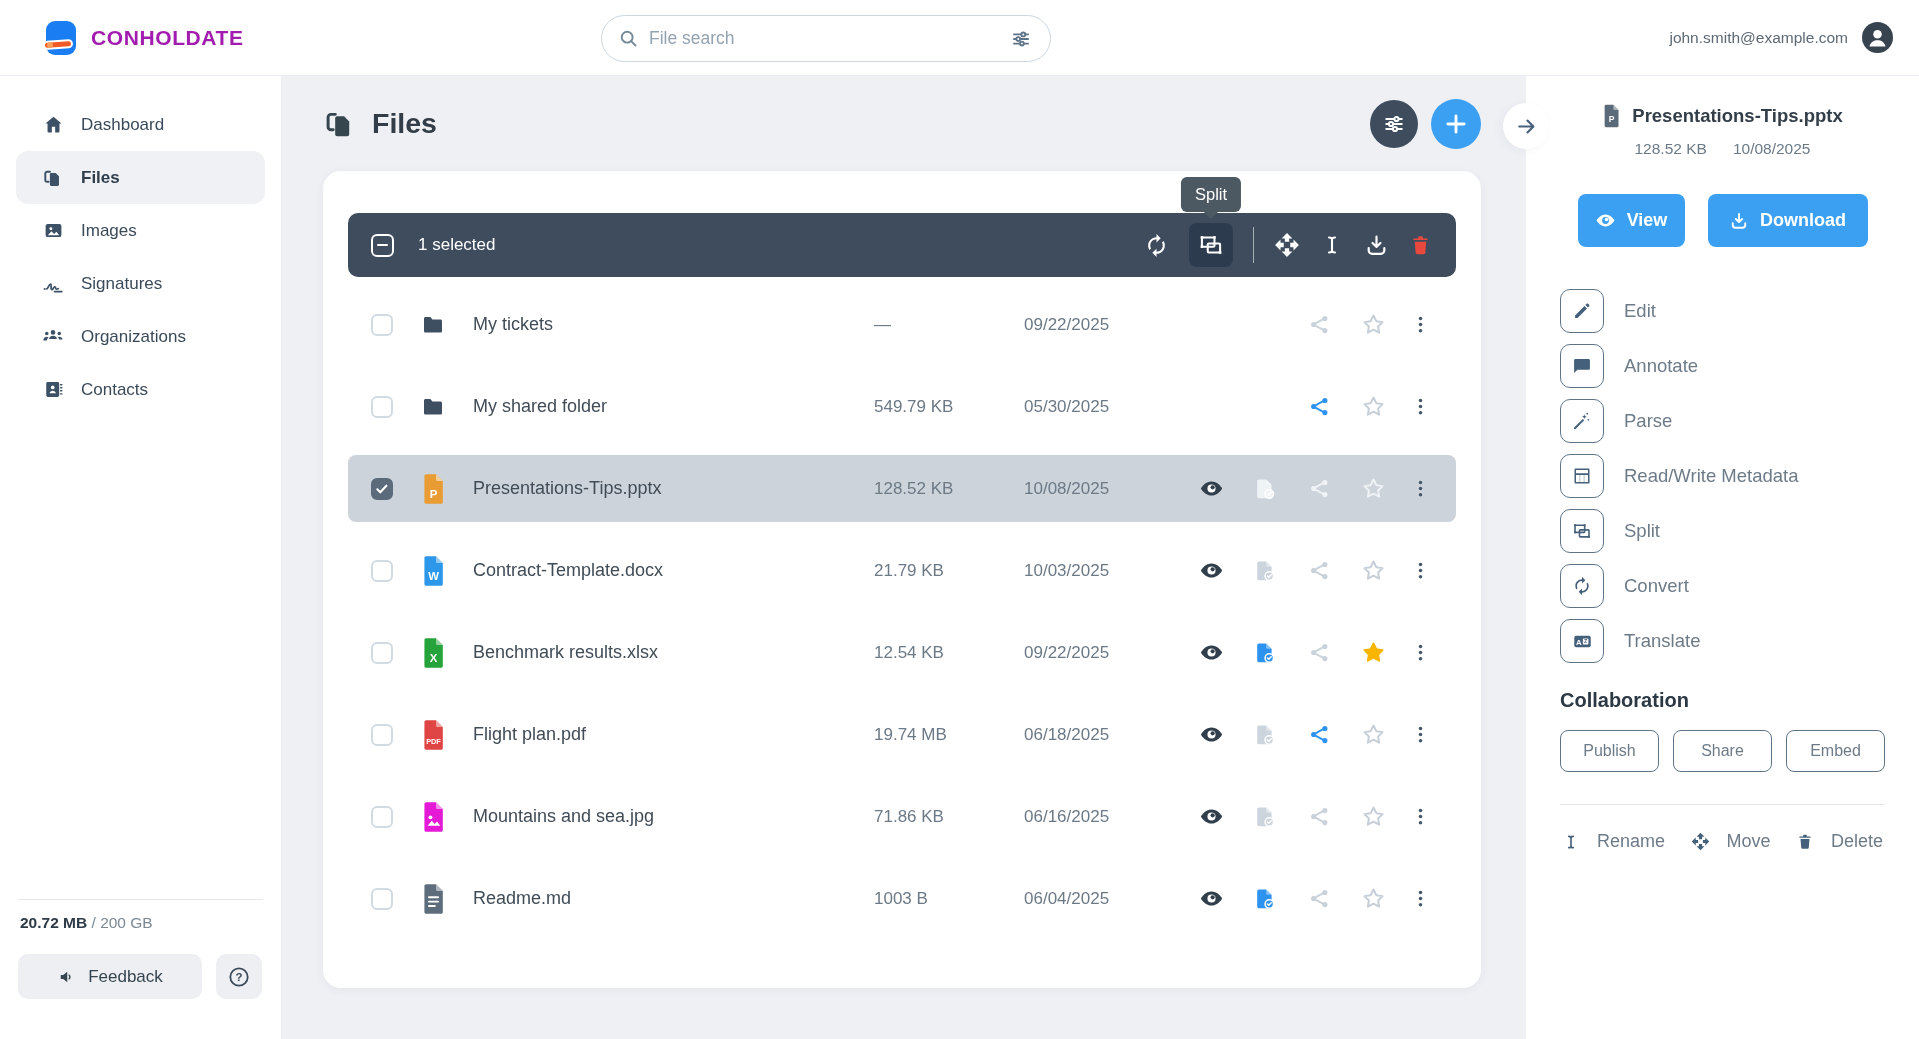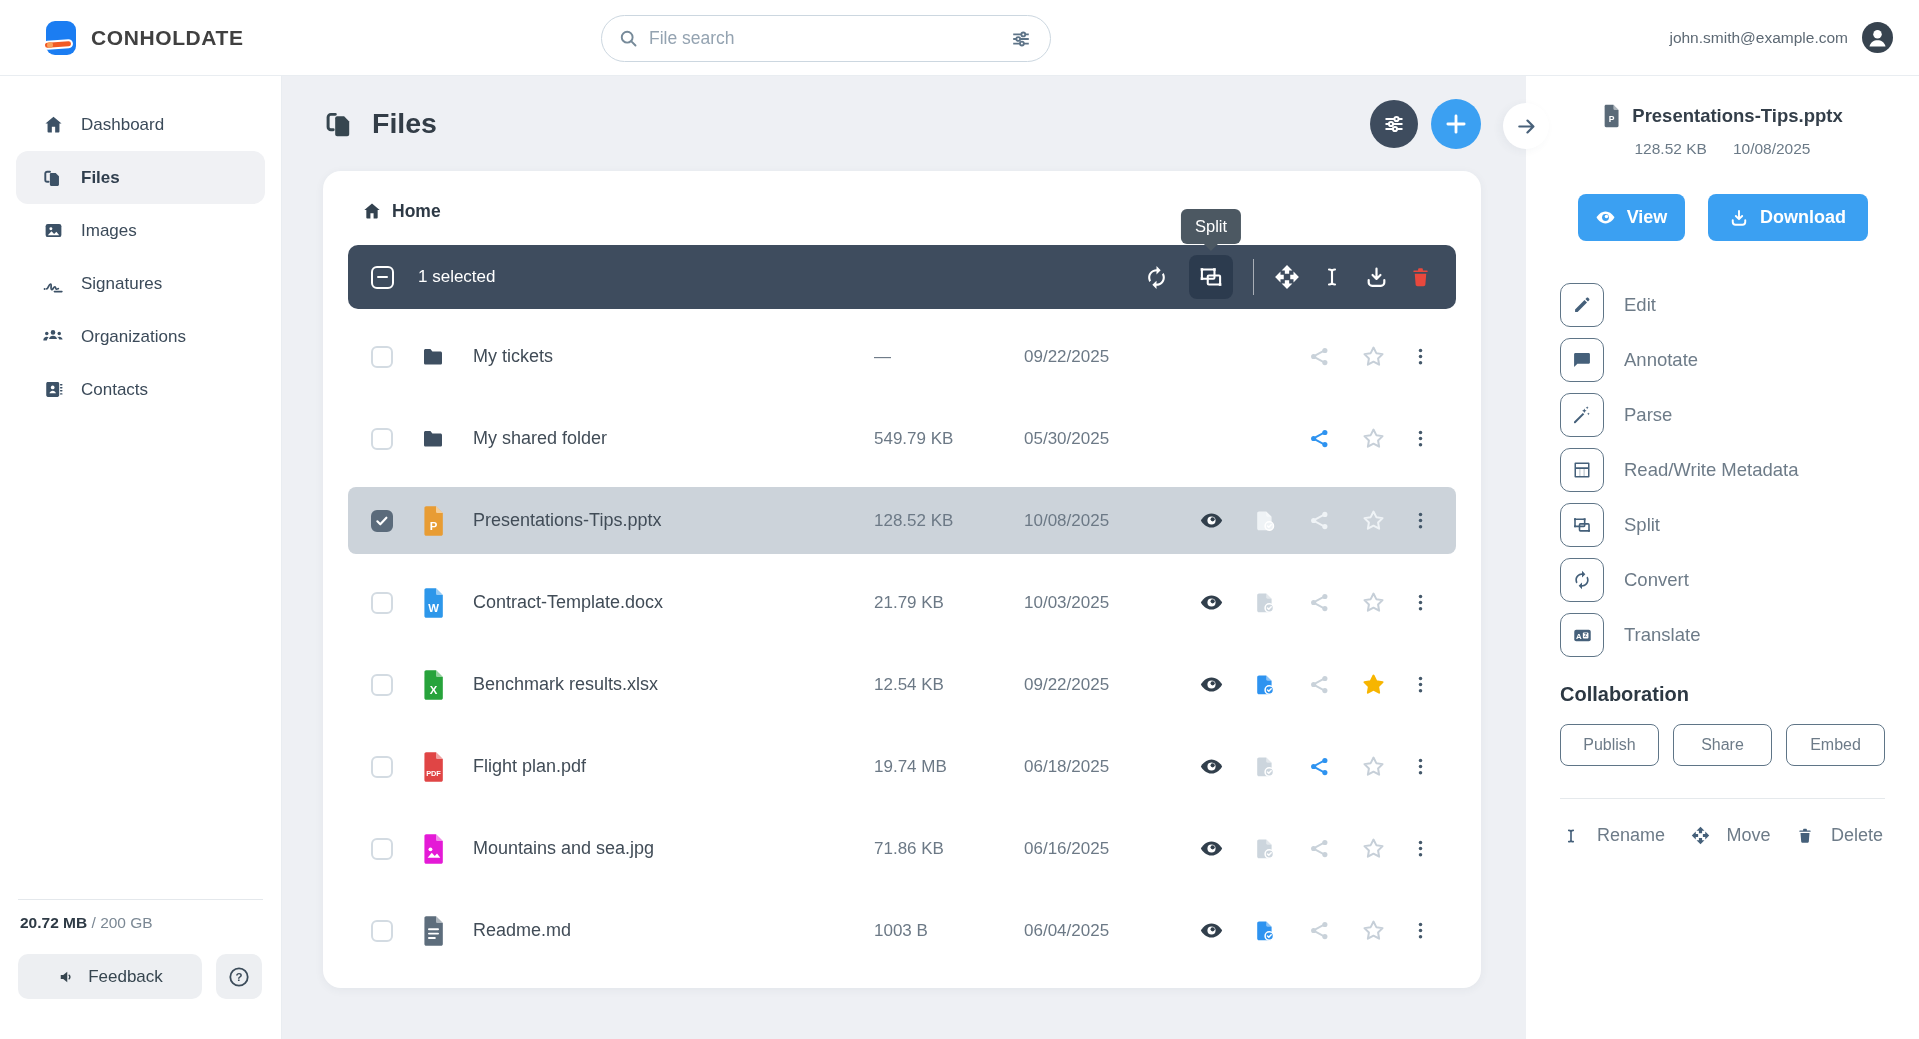--- a/index.html
+++ b/index.html
@@ -9,21 +9,21 @@
 
   
   .header { position:relative; height:76px; background:#fff; border-bottom:1px solid #e9edf1;
     display:flex; align-items:center; }
   .brand { display:flex; align-items:center; gap:10px; padding-left:44px; }
   .logo { position:relative; width:37px; height:40px; }
   .logo .blue { position:absolute; left:2px; top:3px; width:30px; height:34px; background:#1b7df2; border-radius:9px; }
   .logo .pill { position:absolute; left:-1px; top:22px; width:30px; height:9px; background:#f15a24;
     border-radius:6px; border:2px solid #fff; transform:rotate(-4deg); }
   .logo .dot { position:absolute; left:3px; top:24px; width:6px; height:6px; background:#f9a05c; border-radius:50%; z-index:2; }
-  .brand-text { font-size:21px; font-weight:700; color:#404040; letter-spacing:.6px; }
+  .brand-text { font-size:21px; font-weight:700; color:#a21caf; letter-spacing:.6px; }
   .search { position:absolute; left:601px; top:15px; width:450px; height:47px; border:1.5px solid #ccd7e0;
     border-radius:24px; display:flex; align-items:center; padding:0 18px 0 16px; background:#fff; --knob-bg:#fff; }
   .search input { border:none; outline:none; flex:1; font-size:17.5px; color:#3c4a57; background:transparent;
     margin-left:10px; font-family:"Liberation Sans", sans-serif; }
   .search input::placeholder { color:#94a3b1; }
   .user { margin-left:auto; display:flex; align-items:center; gap:14px; padding-right:26px; }
   .email { font-size:15.5px; color:#5d6974; }
   .avatar { width:31px; height:31px; border-radius:50%; background:#37434f; display:flex; align-items:center; justify-content:center; }
 
   
@@ -116,21 +116,21 @@
 
   
   .panel { position:relative; width:393px; background:#fff; padding:28px 34px 0; }
   .collapse-btn { position:absolute; left:-23px; top:27px; width:46px; height:46px; border-radius:50%;
     background:#fff; border:none; color:#48617a; display:flex; align-items:center; justify-content:center;
     cursor:pointer; box-shadow:-3px 2px 8px rgba(50,70,90,.05); }
   .file-head { display:flex; align-items:center; justify-content:center; gap:11px; color:#5a6a78; }
   .file-head .fh-name { font-size:18.5px; font-weight:700; color:#333e49; }
   .file-meta { display:flex; justify-content:center; gap:26px; margin-top:12px; font-size:15.5px; color:#6b7a87; }
   .big-btns { display:flex; justify-content:center; gap:23px; margin-top:36px; }
-  .blue-btn { height:47px; border:none; border-radius:8px; background:#3ba0f2; color:#fff; font-size:18px;
+  .blue-btn { height:53px; border:none; border-radius:8px; background:#3ba0f2; color:#fff; font-size:18px;
     font-weight:700; display:flex; align-items:center; justify-content:center; gap:11px; cursor:pointer;
     font-family:"Liberation Sans", sans-serif; }
   .btn-view { width:107px; }
   .btn-download { width:160px; }
   .p-actions { margin-top:42px; }
   .p-action { display:flex; align-items:center; gap:20px; margin-bottom:11px; cursor:pointer; }
   .p-act-btn { width:44px; height:44px; border:1.5px solid #5f7587; border-radius:10px; background:#fff;
     color:#45607a; display:flex; align-items:center; justify-content:center; cursor:pointer; }
   .p-act-label { font-size:18.5px; color:#6d7b88; }
   .collab-title { margin-top:26px; font-size:20px; font-weight:700; color:#2c3843; }
@@ -299,28 +299,20 @@
           <span>
             <svg width="26" height="26" viewBox="0 0 24 24" fill="none" stroke="#fff" stroke-width="2.6" stroke-linecap="round">
                 <path d="M12 4.5v15M4.5 12h15"></path>
               </svg>
           </span>
         </button>
       </div>
     </div>
 
     <div class="card">
-      <div class="breadcrumb">
-        <span class="bi">
-          <svg width="20" height="20" viewBox="0 0 24 24" fill="currentColor">
-              <path d="M12 3 2.8 10.9h2.4V20c0 .6.4 1 1 1h3.9v-6.3h3.8V21h3.9c.6 0 1-.4 1-1v-9.1h2.4z"></path>
-            </svg>
-        </span>
-        <span>Home</span>
-      </div>
 
       <div class="toolbar">
         <span class="ind-cb">
             <span class="bar"></span>
           </span>
         <span class="sel-count">1 selected</span>
         <div class="tb-icons">
           <button class="tb-btn">
             <svg width="25" height="25" viewBox="0 0 24 24" fill="currentColor">
                 <path d="M12 6v3l4-4-4-4v3c-4.42 0-8 3.58-8 8 0 1.57.46 3.03 1.24 4.26L6.7 14.8c-.45-.83-.7-1.79-.7-2.8 0-3.31 2.69-6 6-6zm6.76 1.74L17.3 9.2c.44.84.7 1.79.7 2.8 0 3.31-2.69 6-6 6v-3l-4 4 4 4v-3c4.42 0 8-3.58 8-8 0-1.57-.46-3.03-1.24-4.26z"></path>

